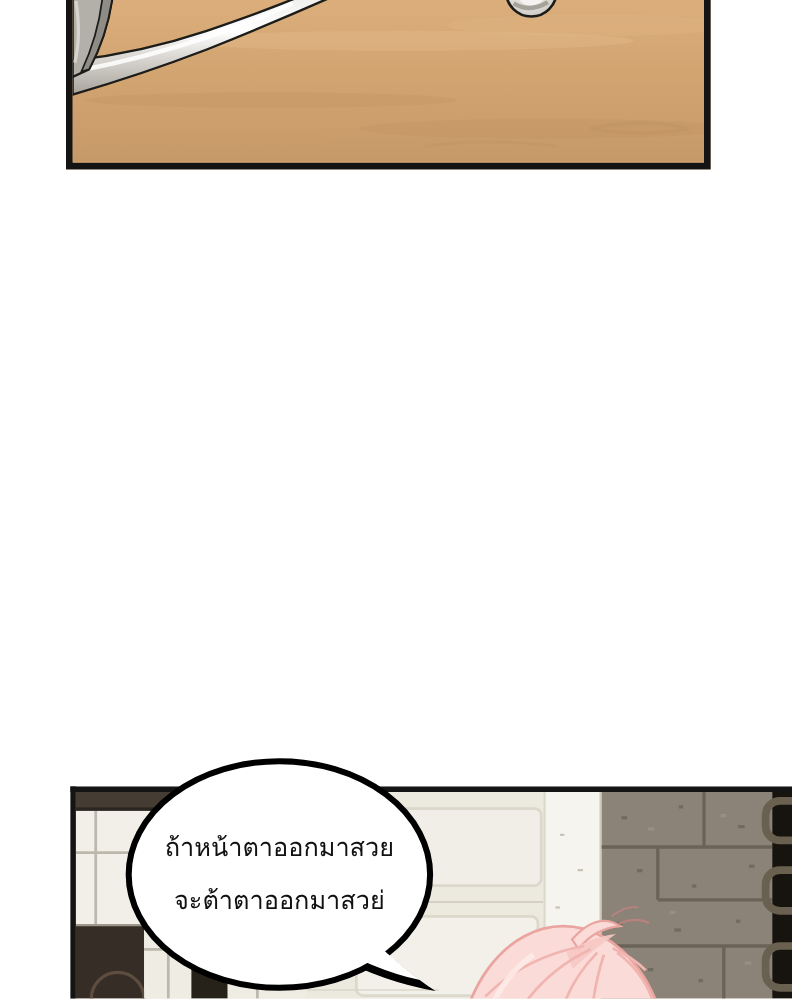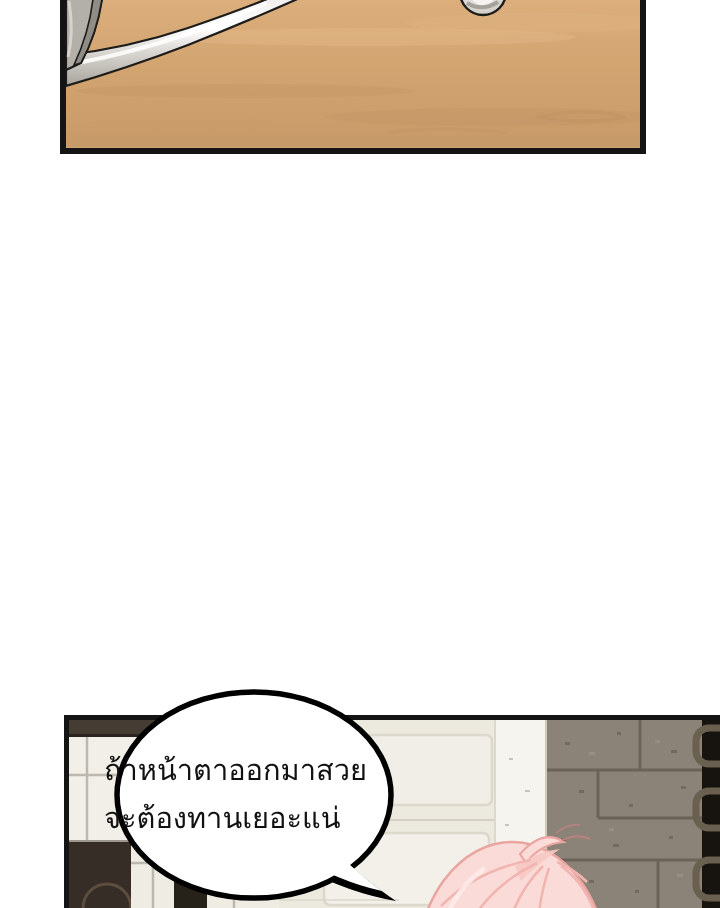--- a/index.html
+++ b/index.html
@@ -15,21 +15,21 @@
   .panel-bottom{
     left:64px;top:715px;width:662px;height:199px;
     border:5px solid #141414;border-right:none;border-bottom:none;
     background:#ece9e0;
   }
   .panel svg{display:block;}
   .bubble-wrap{position:absolute;left:112px;top:689px;width:300px;height:219px;z-index:5;}
   .bubble-wrap svg{position:absolute;left:0;top:0;}
   .bubble-text{
     position:absolute;left:-8px;top:57px;width:300px;
-    text-align:left;font-size:29px;line-height:48px;font-weight:500;
+    text-align:center;font-size:23px;line-height:48px;font-weight:500;
     color:#111111;letter-spacing:0px;white-space:nowrap;
   }
 </style>
 </head>
 <body>
 
 <div class="page">
 
   <div class="panel panel-top">
     <svg width="574" height="148" viewBox="0 0 574 148">
@@ -191,17 +191,17 @@
   <div class="bubble-wrap">
     <svg width="300" height="219" viewBox="0 0 300 219">
       <g>
         <path d="M 208 150 Q 255 193 284 212 Q 237 204 190 179 Z" fill="#000000"></path>
       </g>
       <ellipse cx="142" cy="106" rx="137" ry="103" fill="#ffffff" stroke="#000000" stroke-width="5.5"></ellipse>
       <path d="M 198 139 Q 245 184 270 202 Q 228 193 180 165 Z" fill="#ffffff"></path>
     </svg>
     <div class="bubble-text">
       <div>ถ้าหน้าตาออกมาสวย</div>
-      <div>จะต้องทานเยอะแน่</div>
+      <div>จะต้าตาออกมาสวย่</div>
     </div>
   </div>
 
 </div>
 
 </body></html>

